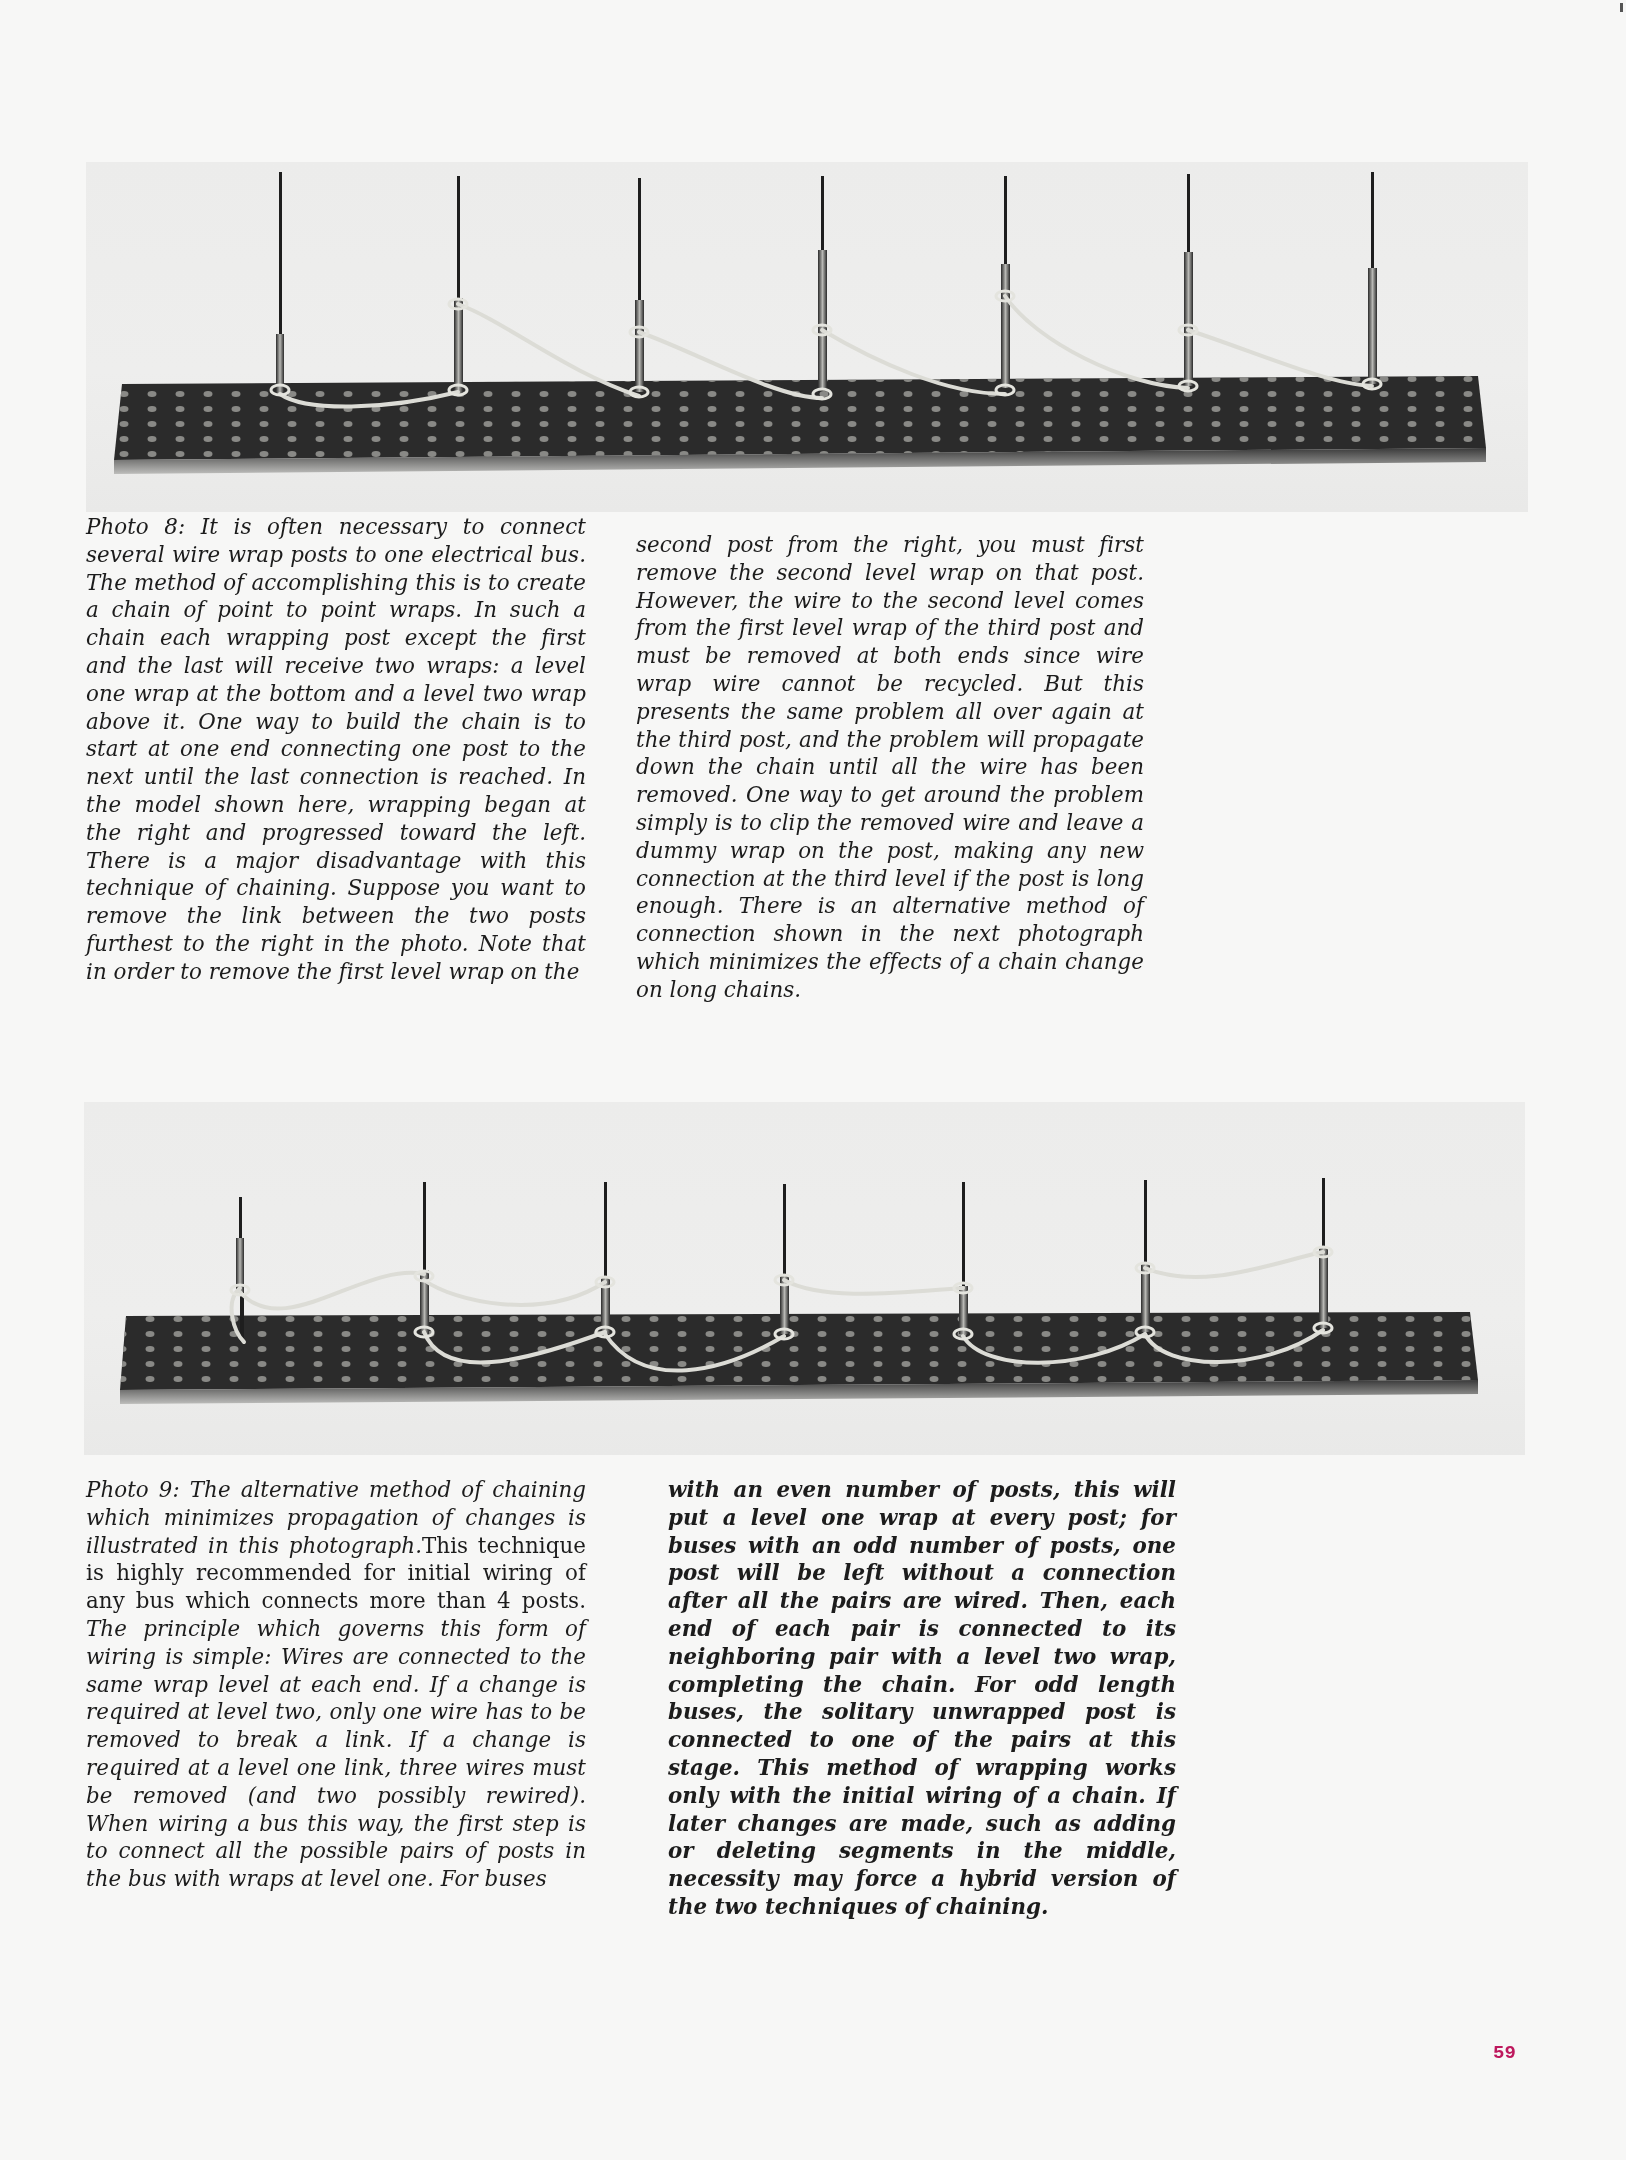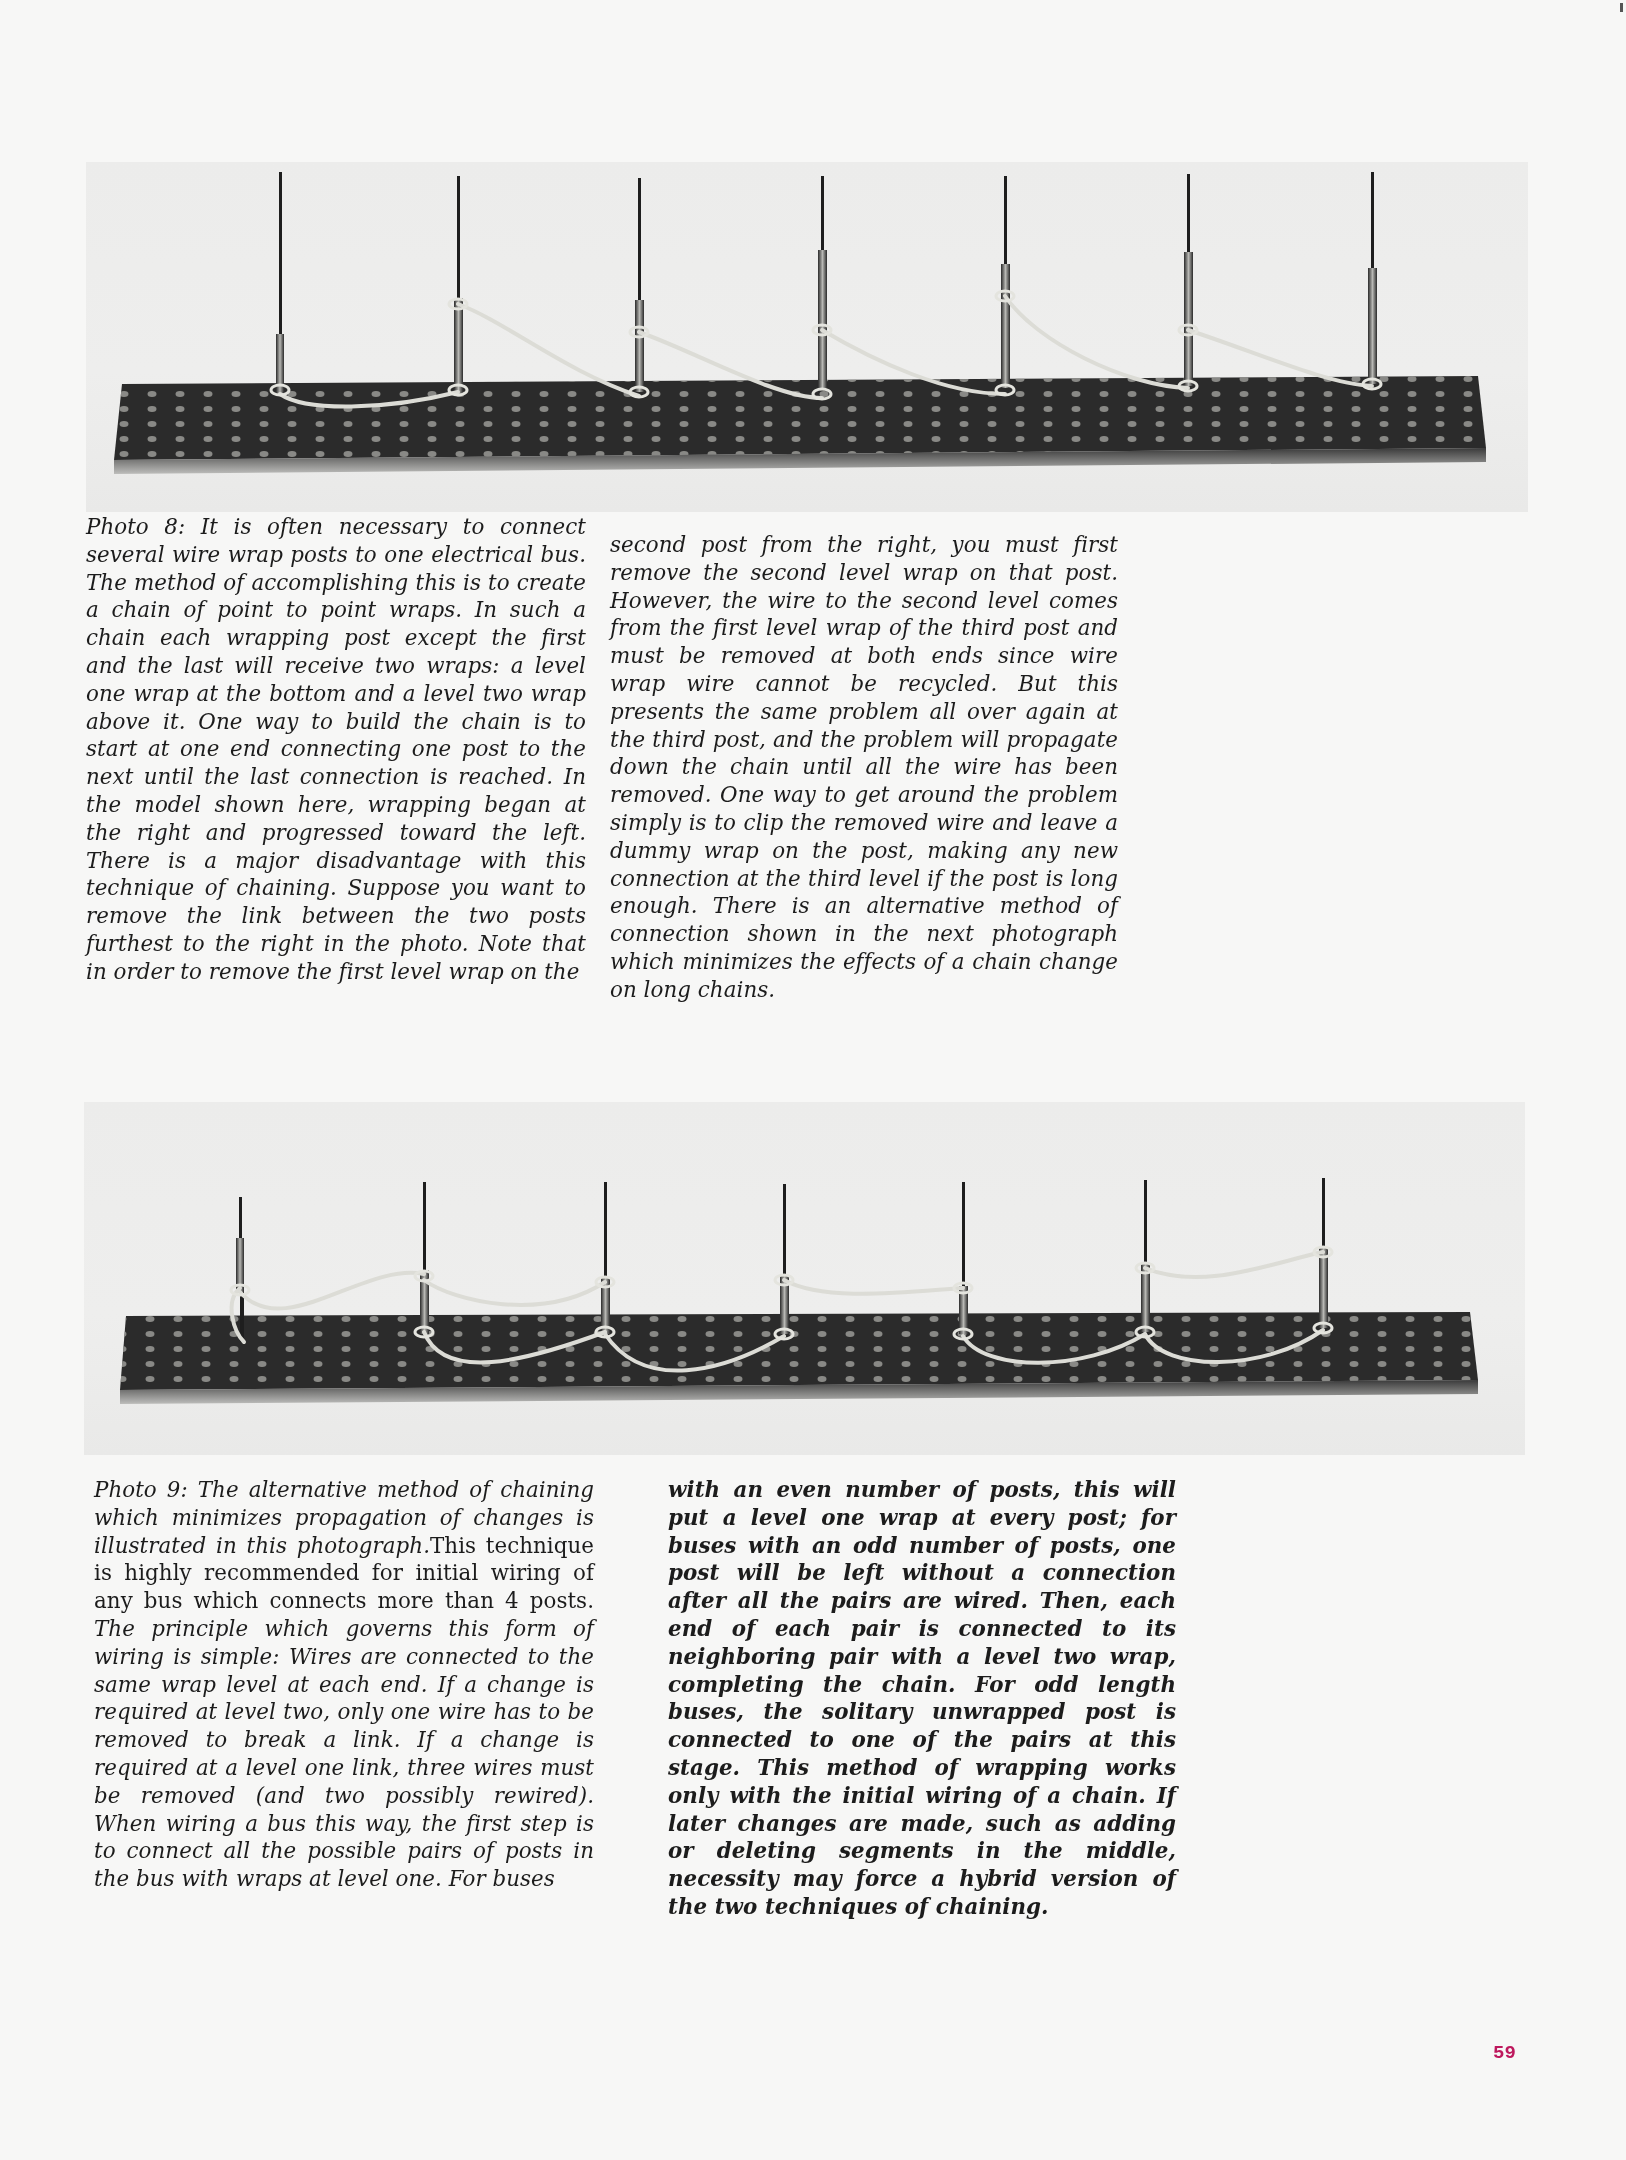--- a/index.html
+++ b/index.html
@@ -112,21 +112,21 @@
       <ellipse cx="1102" cy="168" rx="9" ry="5"></ellipse>
         <ellipse cx="1286" cy="222" rx="9" ry="5"></ellipse>
     </g>
   </svg>
 </div>
 
 <div class="caption" style="left:86px; top:513px; width:500px;">
   <p><span class="lbl">Photo 8:</span>
   <span>It is often necessary to connect several wire wrap posts to one electrical bus. The method of accomplishing this is to create a chain of point to point wraps. In such a chain each wrapping post except the first and the last will receive two wraps: a level one wrap at the bottom and a level two wrap above it. One way to build the chain is to start at one end connecting one post to the next until the last connection is reached. In the model shown here, wrapping began at the right and progressed toward the left. There is a major disadvantage with this technique of chaining. Suppose you want to remove the link between the two posts furthest to the right in the photo. Note that in order to remove the first level wrap on the</span></p>
 </div>
-<div class="caption" style="left:610px; top:531px; width:508px;">
+<div class="caption" style="left:636px; top:531px; width:508px;">
   <p>second post from the right, you must first remove the second level wrap on that post. However, the wire to the second level comes from the first level wrap of the third post and must be removed at both ends since wire wrap wire cannot be recycled. But this presents the same problem all over again at the third post, and the problem will propagate down the chain until all the wire has been removed. One way to get around the problem simply is to clip the removed wire and leave a dummy wrap on the post, making any new connection at the third level if the post is long enough. There is an alternative method of connection shown in the next photograph which minimizes the effects of a chain change on long chains.</p>
 </div>
 
 <div class="photo" style="left:84px; top:1102px; width:1441px; height:353px;">
   <svg width="1441" height="353" viewBox="0 0 1441 353">
     <defs>
       <pattern id="holes2" x="0" y="0" width="28" height="15" patternUnits="userSpaceOnUse">
         <ellipse cx="10" cy="7" rx="4.5" ry="3" fill="#9a9a96"></ellipse>
       </pattern>
       <linearGradient id="boardEdge2" x1="0" y1="0" x2="0" y2="1">
@@ -181,21 +181,21 @@
       <ellipse cx="879" cy="186" rx="9" ry="5"></ellipse>
         <ellipse cx="879" cy="232" rx="9" ry="5"></ellipse>
       <ellipse cx="1061" cy="166" rx="9" ry="5"></ellipse>
         <ellipse cx="1061" cy="230" rx="9" ry="5"></ellipse>
       <ellipse cx="1239" cy="150" rx="9" ry="5"></ellipse>
         <ellipse cx="1239" cy="226" rx="9" ry="5"></ellipse>
     </g>
   </svg>
 </div>
 
-<div class="caption" style="left:86px; top:1476px; width:500px;margin-left:8px;">
+<div class="caption" style="left:86px; top:1476px; width:500px;">
   <p><span class="lbl">Photo 9:</span>
   <span>The alternative method of chaining which minimizes propagation of changes is illustrated in this photograph.</span><span class="roman">This technique is highly recommended for initial wiring of any bus which connects more than 4 posts.</span>
   <span>The principle which governs this form of wiring is simple: Wires are connected to the same wrap level at each end. If a change is required at level two, only one wire has to be removed to break a link. If a change is required at a level one link, three wires must be removed (and two possibly rewired). When wiring a bus this way, the first step is to connect all the possible pairs of posts in the bus with wraps at level one. For buses</span></p>
 </div>
 <div class="caption" style="left:668px; top:1476px; width:508px;font-weight:bold;">
   <p>with an even number of posts, this will put a level one wrap at every post; for buses with an odd number of posts, one post will be left without a connection after all the pairs are wired. Then, each end of each pair is connected to its neighboring pair with a level two wrap, completing the chain. For odd length buses, the solitary unwrapped post is connected to one of the pairs at this stage. This method of wrapping works only with the initial wiring of a chain. If later changes are made, such as adding or deleting segments in the middle, necessity may force a hybrid version of the two techniques of chaining.</p>
 </div>
 
 <div class="page-number">59</div>
 <div class="edge-mark"></div>

